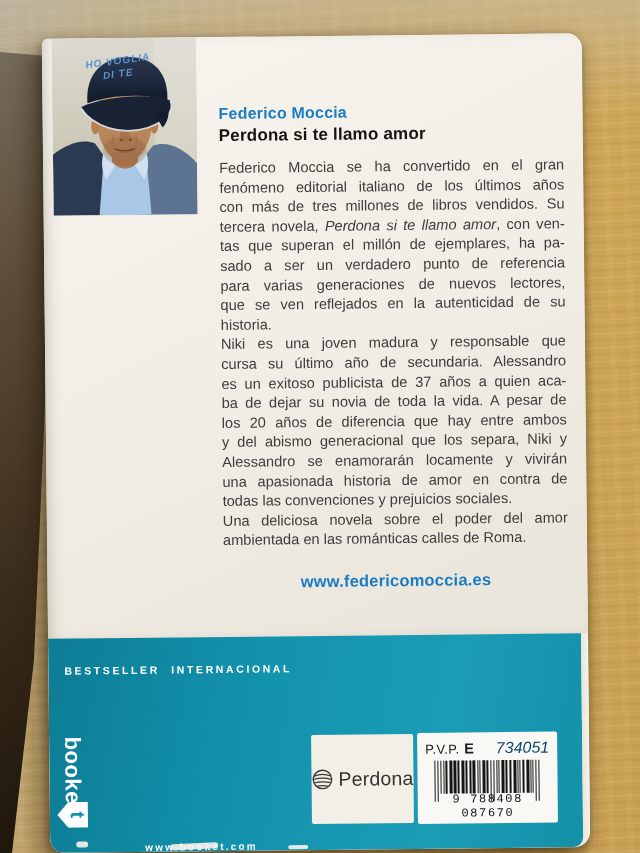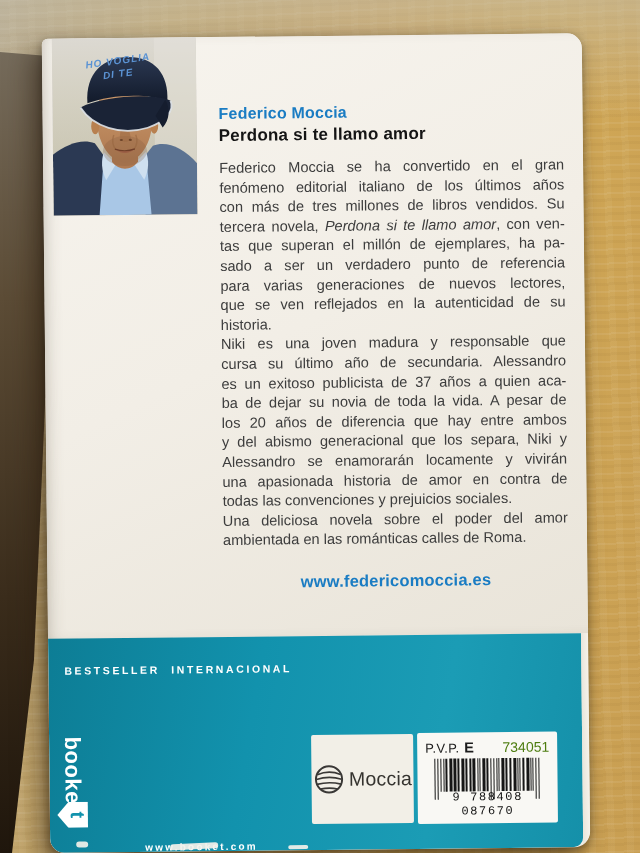--- a/index.html
+++ b/index.html
@@ -66,21 +66,21 @@
   .planeta-box{position:absolute;left:262px;top:99px;width:102px;height:89px;
     background:var(--boxCream,#f2efe7);border-radius:2px;
     display:flex;align-items:center;justify-content:center;gap:5px;}
   .planeta-box svg{display:block;}
   .planeta-name{color:#35332f;font-size:19.5px;letter-spacing:.2px;}
   .pvp-box{position:absolute;left:368px;top:98px;width:140px;height:91px;
     background:#f9f8f4;border-radius:2px;padding:7px 8px 0 8px;box-sizing:border-box;}
   .pvp-row{display:flex;align-items:baseline;font-size:13px;color:#1c1c1c;}
   .pvp-label{font-weight:normal;letter-spacing:.3px;}
   .pvp-cur{font-weight:bold;font-size:14.5px;margin-left:5px;}
-  .pvp-code{margin-left:auto;color:#4d7c0f;font-size:14px;}
+  .pvp-code{margin-left:auto;color:#0c4a6e;font-size:16px;font-style:italic;}
   .bars{margin-top:3px;height:41px;display:flex;align-items:flex-start;justify-content:center;}
   .bars i{display:block;background:#161616;}
   .bars i.g{background:transparent;}
   .digits{text-align:center;color:#111;font-size:12px;letter-spacing:1.6px;margin-top:-9px;
     font-family:"Liberation Mono","DejaVu Sans Mono",monospace;}
   .scuff{position:absolute;background:#f3f1ea;border-radius:4px;opacity:.92;}
   .scuff.s1{left:120px;top:206px;width:48px;height:6px;transform:rotate(-2deg);}
   .scuff.s2{left:26px;top:203px;width:12px;height:6px;}
   .scuff.s3{left:238px;top:209px;width:20px;height:4px;}
   
@@ -206,21 +206,21 @@
       <div class="booket-url">www.booket.com</div>
 
       <div class="planeta-box">
         <svg width="31" height="31" viewBox="0 0 32 32">
           <circle cx="16" cy="16" r="13.5" fill="none" stroke="#3a3836" stroke-width="2"></circle>
           <path d="M4,11 Q16,6 28,11" fill="none" stroke="#3a3836" stroke-width="1.7"></path>
           <path d="M3,16 Q16,12 29,16" fill="none" stroke="#3a3836" stroke-width="1.7"></path>
           <path d="M3.5,21 Q16,18 28.5,21" fill="none" stroke="#3a3836" stroke-width="1.7"></path>
           <path d="M7,26 Q16,24 25,26" fill="none" stroke="#3a3836" stroke-width="1.7"></path>
         </svg>
-        <span class="planeta-name">Moccia</span>
+        <span class="planeta-name">Perdona</span>
       </div>
 
       <div class="pvp-box">
         <div class="pvp-row">
           <span class="pvp-label">P.V.P.</span>
           <span class="pvp-cur">E</span>
           <span class="pvp-code">734051</span>
         </div>
         <div class="bars">
             <i style="width: 1.5px; height: 41px;"></i>

